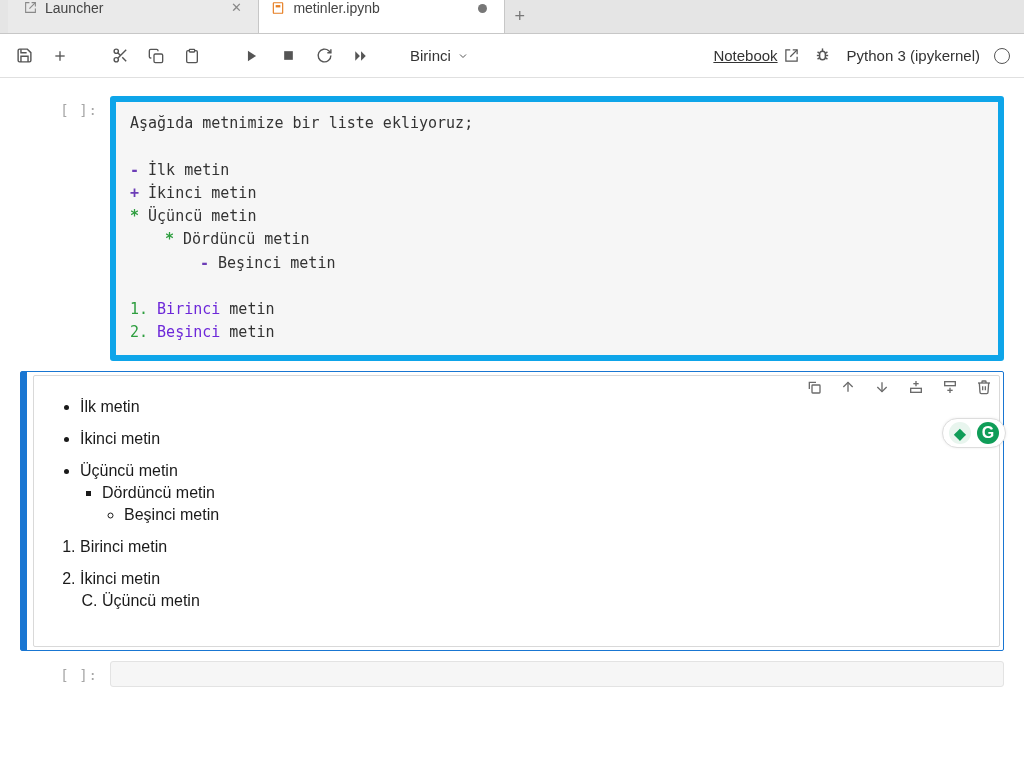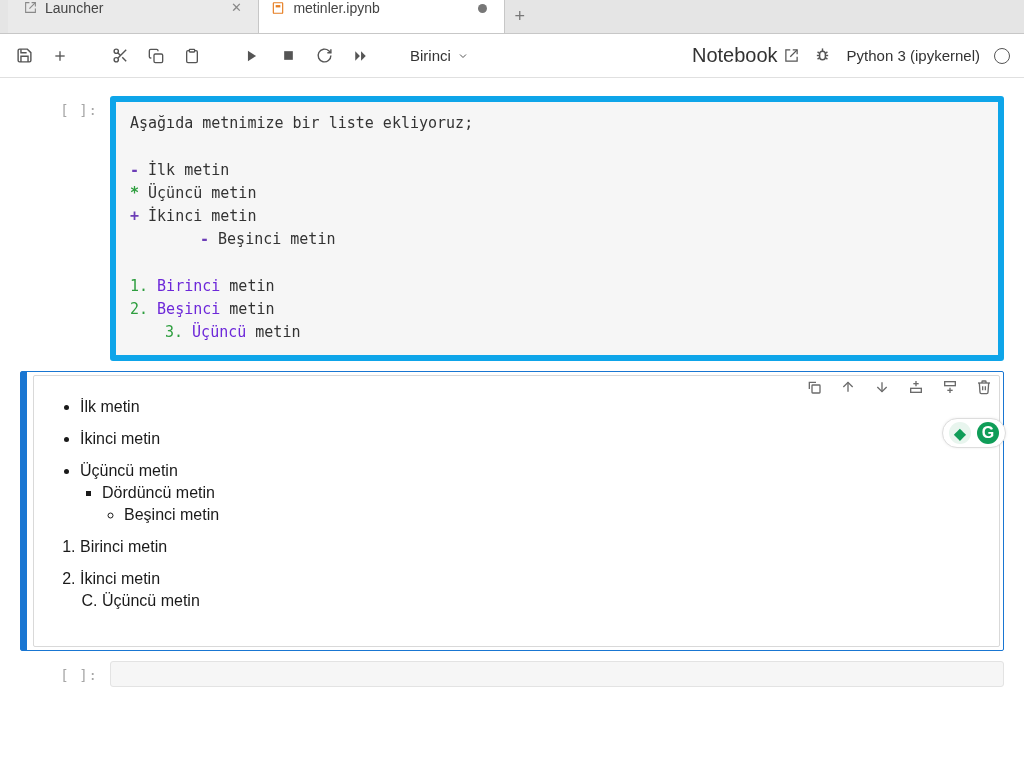--- a/index.html
+++ b/index.html
@@ -17,21 +17,21 @@
   .tab .dirty-dot { width:9px; height:9px; border-radius:50%; background:#777; display:inline-block; }
   .newtab { width:30px; height:34px; display:flex; align-items:center; justify-content:center; color:#777; font-size:18px; cursor:pointer; }
 
   
   .toolbar { height:44px; background:#fff; border-bottom:1px solid #e0e0e0; display:flex; align-items:center; padding:0 14px; }
   .toolbar .group { display:flex; align-items:center; gap:16px; }
   .toolbar .tbtn { width:20px; height:20px; display:flex; align-items:center; justify-content:center; color:#555; cursor:pointer; }
   .toolbar .sep { width:8px; }
   .toolbar .celltype { display:flex; align-items:center; gap:6px; font-size:15px; color:#333; cursor:pointer; }
   .toolbar .spacer { flex:1; }
-  .toolbar .trusted { font-size:20px; color:#333; display:flex; align-items:center; gap:6px; cursor:pointer; }
+  .toolbar .trusted { font-size:15px; color:#333; display:flex; align-items:center; gap:6px; cursor:pointer;text-decoration:underline; }
   .toolbar .debug { color:#555; cursor:pointer; }
   .toolbar .kernel { font-size:15px; color:#333; }
   .toolbar .kernel-ind { width:16px; height:16px; border:1.7px solid #555; border-radius:50%; }
 
   
   .nbwrap { position:absolute; top:78px; left:0; right:0; bottom:0; background:#fff; overflow:hidden; padding-top:18px; }
 
   .cellrow { display:flex; align-items:flex-start; margin:0 20px 10px 20px; }
   .prompt { flex:0 0 90px; text-align:right; padding:6px 12px 0 0; font-family: ui-monospace, SFMono-Regular, Menlo, monospace; color:#a6a6a6; font-size:14px; letter-spacing:1px; }
   .cellbody { flex:1; position:relative; }
@@ -202,27 +202,27 @@
 
 <div class="nbwrap">
 
   <div class="cellrow">
     <div class="prompt">[ ]:</div>
     <div class="cellbody">
       <div class="raw-cell">
         <div>Aşağıda metnimize bir liste ekliyoruz;</div>
         <div>&nbsp;</div>
         <div><span class="bullet-minus">-</span> <span>İlk metin</span></div>
+        <div><span class="bullet-plus">+</span> <span>İkinci metin</span></div>
         <div><span class="bullet-star">*</span> <span>Üçüncü metin</span></div>
-        <div><span class="bullet-plus">+</span> <span>İkinci metin</span></div>
+        <div class="sub1"><span class="bullet-star">*</span> <span>Dördüncü metin</span></div>
         <div class="sub2"><span class="bullet-minus">-</span> <span>Beşinci metin</span></div>
         <div>&nbsp;</div>
         <div><span class="num">1.</span> <span class="ord-word">Birinci</span><span> metin</span></div>
         <div><span class="num">2.</span> <span class="ord-word">Beşinci</span><span> metin</span></div>
-        <div class="sub1"><span class="num">3.</span> <span class="ord-word">Üçüncü</span><span> metin</span></div>
       </div>
     </div>
   </div>
 
   <div class="cellrow" style="margin-left:20px; margin-right:20px;">
     <div class="prompt" style="visibility:hidden">[ ]:</div>
     <div class="cellbody" style="margin-left:-90px; flex-basis:100%;">
       <div class="sel-container">
         <div class="sel-bar"></div>
 

